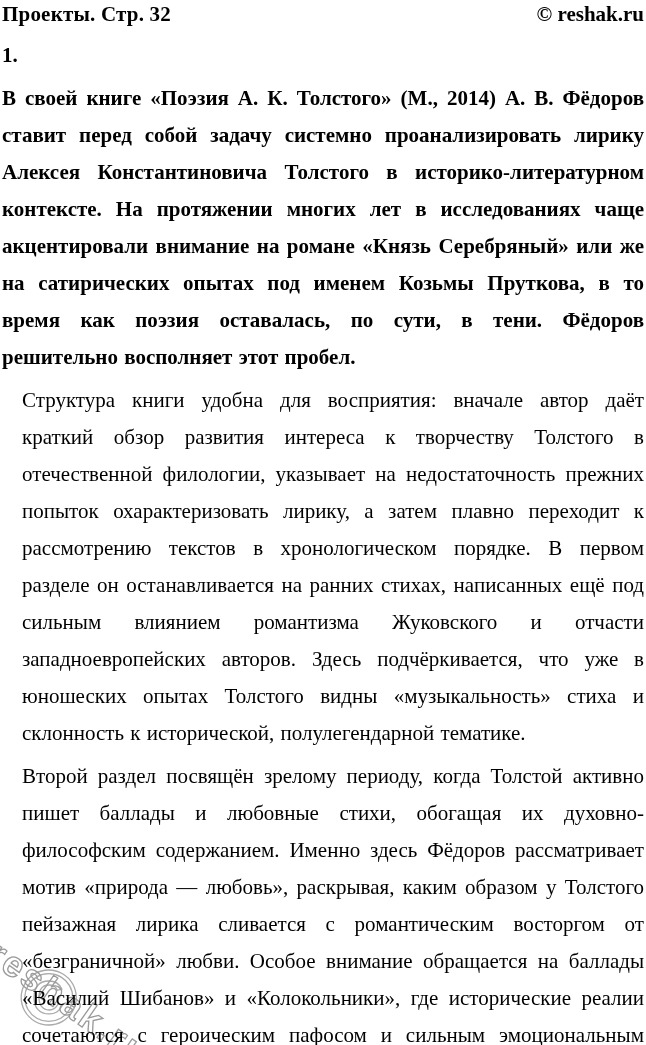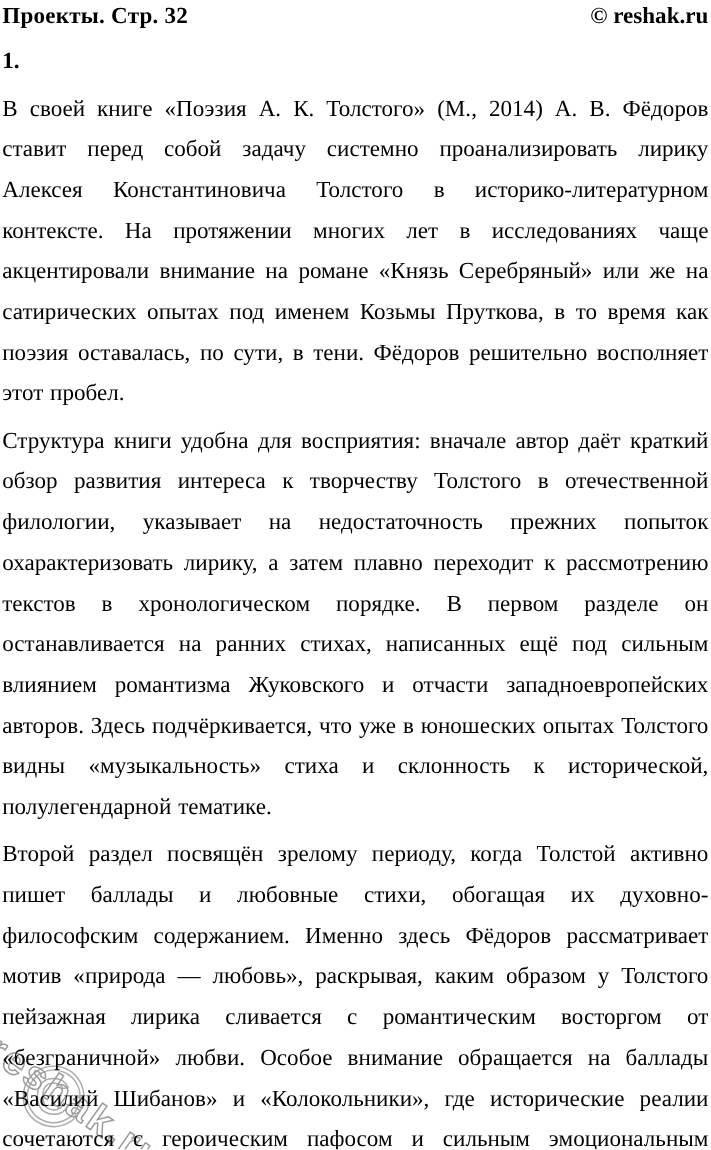--- a/index.html
+++ b/index.html
@@ -44,22 +44,22 @@
     z-index: 1;
     padding: 0 2px;
   }
   .content p {
     margin: 0;
     font-size: 21px;
     line-height: 37px;
     text-align: justify;
     word-spacing: 1px;
   }
-  .content p:first-child { margin-top: 13px; }
-  .content p + p { margin-top: 6px; }
+  .content p:first-child { margin-top: 13px; font-weight: bold; }
+  .content p + p { margin-top: 6px; margin-left: 20px; }
 
   
   .watermark {
     position: absolute;
     left: 0;
     top: 918px;
     width: 220px;
     height: 127px;
     z-index: 0;
     pointer-events: none;

